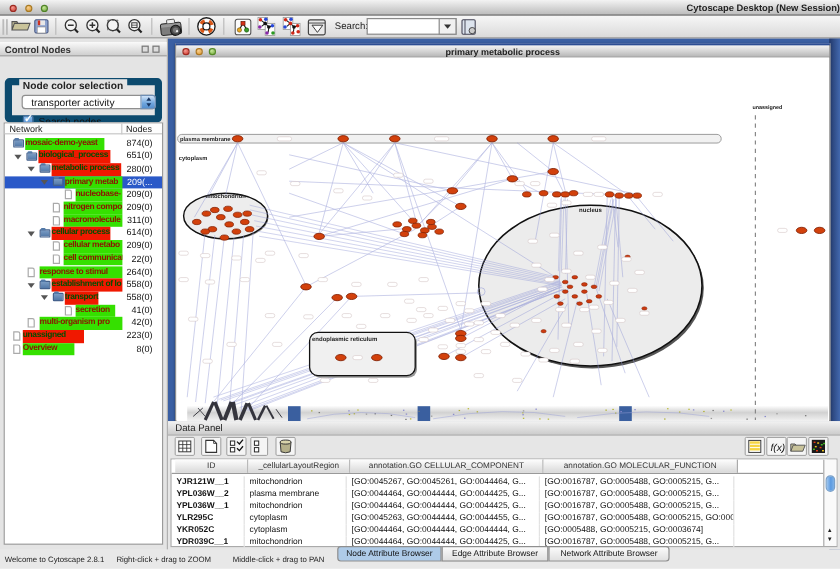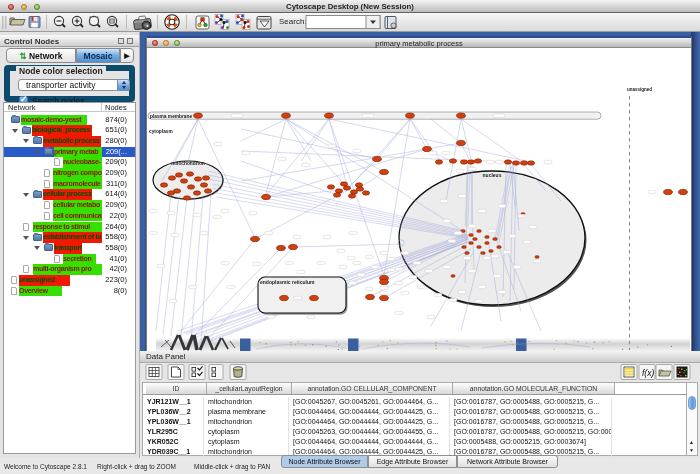--- a/index.html
+++ b/index.html
@@ -1,20 +1,20 @@
 <!DOCTYPE html>
 <html><head><meta charset="utf-8">
 <style>
 *{margin:0;padding:0;box-sizing:border-box;}
 body,svg text{font-family:"Liberation Sans",sans-serif;}
 #app{position:relative;width:700px;height:474px;overflow:hidden;background:#e8e8e8;}
 
 #titlebar{position:absolute;left:0;top:0;width:700px;height:13px;
  background:linear-gradient(#f3f3f3,#d2d2d2 60%,#bdbdbd);border-bottom:1px solid #636363;}
-#titlebar .t{position:absolute;left:0;right:0;top:2px;text-align:center;font-size:7.8px;font-weight:bold;color:#222;}
+#titlebar .t{position:absolute;left:0;right:0;top:2px;text-align:right;font-size:7.8px;font-weight:bold;color:#222;}
 .macbtn{position:absolute;top:3.5px;width:6px;height:6px;border-radius:50%;}
 
 #toolbar{position:absolute;left:0;top:13px;width:700px;height:19px;
  background:linear-gradient(#f7f7f7,#dadada);border-bottom:1px solid #9b9b9b;}
 
 #desktop{position:absolute;left:140px;top:32px;width:560px;height:320px;background:#3a5fa3;}
 #deskright{position:absolute;left:691px;top:32px;width:9px;height:426px;background:linear-gradient(90deg,#22386a,#4268ae);}
 
 #cpanel{position:absolute;left:0;top:32px;width:140px;height:426px;background:#e4e4e4;border-right:1px solid #b0b0b0;}
 #cphead{position:absolute;left:0;top:3px;width:139px;height:12px;background:linear-gradient(#fafafa,#cfcfcf);border-bottom:1px solid #9e9e9e;}
@@ -46,21 +46,21 @@
 .rbg{background:#f01800;color:#064d00;}
 .tri{position:absolute;top:3.5px;width:0;height:0;border-left:3px solid transparent;border-right:3px solid transparent;border-top:4px solid #555;}
 .fold{position:absolute;top:1.5px;width:9px;height:7px;background:linear-gradient(#7a9cc4,#5379a8);border:1px solid #44618c;border-radius:1px;}
 .fold:before{content:"";position:absolute;left:0;top:-2px;width:4px;height:2px;background:#5379a8;border-radius:1px 1px 0 0;}
 .file{position:absolute;top:1px;width:6px;height:8px;background:#fff;border:1px solid #aaa;border-radius:0 2px 0 0;}
 .selrow{background:#2a59c8;}
 .selrow .num{color:#fff;}
 
 #netwin{position:absolute;left:146px;top:36px;width:546px;height:315px;background:#fff;border:1px solid #7a7a7a;border-top:2px solid #2c4d93;box-shadow:0 1px 2px rgba(0,0,0,.4);}
 #ntitle{position:absolute;left:0;top:0;width:544px;height:10px;background:linear-gradient(#f2f2f2,#cacaca 70%,#b8b8b8);border-bottom:1px solid #8a8a8a;}
-#ntitle .t{position:absolute;left:0;right:0;top:1px;text-align:center;font-size:7.5px;color:#222;}
+#ntitle .t{position:absolute;left:0;right:0;top:1px;text-align:center;font-size:7.5px;color:#222;font-weight:bold;}
 #ncanvas{position:absolute;left:0;top:10px;width:544px;height:303px;background:#fff;}
 
 #datapanel{position:absolute;left:140px;top:351px;width:560px;height:107px;background:#e6e6e6;}
 #dphead{position:absolute;left:0;top:0;width:560px;height:12px;background:linear-gradient(#f2f2f2,#cccccc);border-bottom:1px solid #aaa;}
 #dphead .t{position:absolute;left:6px;top:1px;font-size:8px;color:#222;}
 #dptool{position:absolute;left:0;top:12px;width:560px;height:19px;}
 #dtable{position:absolute;left:2px;top:31px;width:556px;height:74px;background:#fff;border:1px solid #aaa;}
 #dthead{position:absolute;left:0;top:0;width:546px;height:12px;background:#fff;border-bottom:1px solid #999;font-size:6.8px;color:#333;}
 .dth{position:absolute;top:0;height:11px;padding-top:2px;text-align:center;background:linear-gradient(#fdfdfd,#d8d8d8);border-right:1px solid #aaa;overflow:hidden;white-space:nowrap;}
 .drow{position:absolute;left:0;width:546px;height:10px;font-size:7px;color:#111;white-space:nowrap;}
@@ -444,25 +444,20 @@
         <use href="#lb" x="28.0" y="186.0"></use>
       </svg>
  </div>
 
  <div id="cpanel">
   <div id="cphead">
         <div class="t">Control Nodes</div>
     <div style="position:absolute;right:6px;top:3px;width:6px;height:6px;border:1px solid #777;background:#ddd;"></div>
     <div style="position:absolute;right:15px;top:3px;width:6px;height:6px;border:1px solid #777;background:#ddd;"></div>
   </div>
-  <div id="cptabs">
-    <div class="cptab" id="tabNetwork"><span style="color:#2a9a2a;">⇅</span> Network</div>
-    <div class="cptab" id="tabMosaic">Mosaic</div>
-    <div class="cptab" id="tabArrow">▶</div>
-  </div>
   <div id="groupbox">
         <div class="gtitle">Node color selection</div>
     <div id="combo">transporter activity<div class="cap"></div></div>
     <div id="selnodes">
           <div class="box"></div>
           <div class="ck">✓</div>
           <div class="lbl">Search nodes</div>
         </div>
   </div>
   <div id="treewrap">

